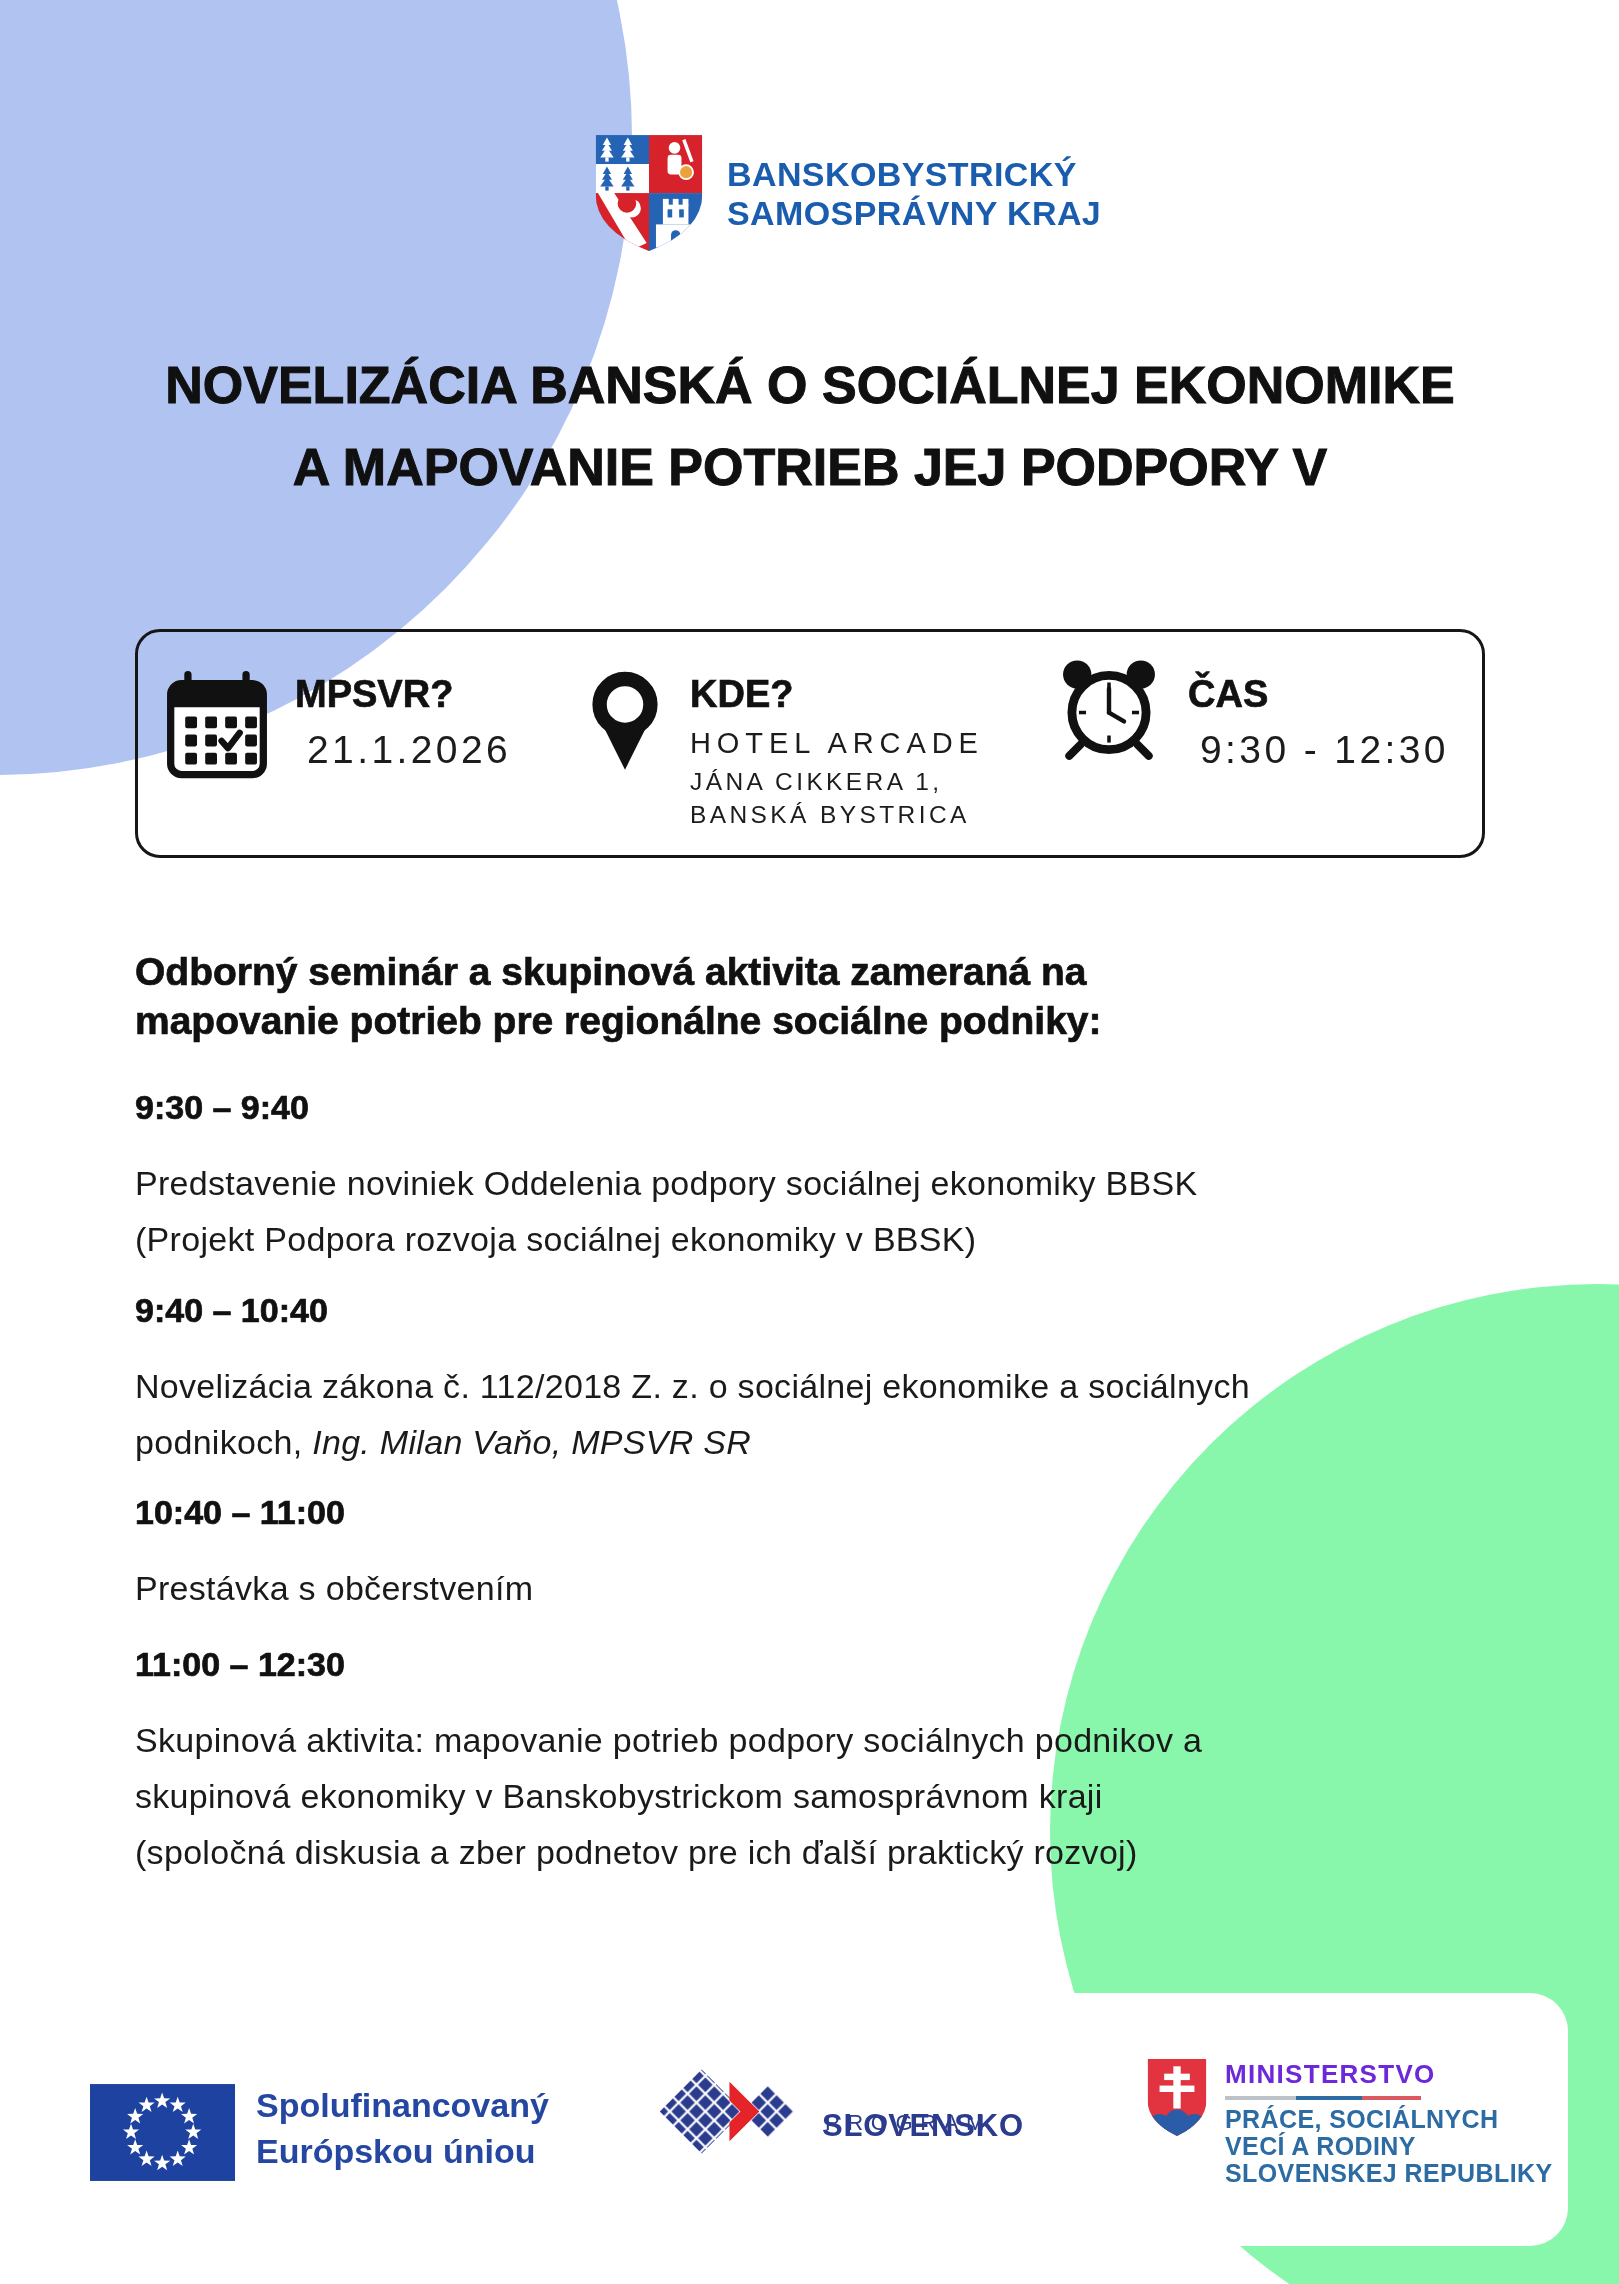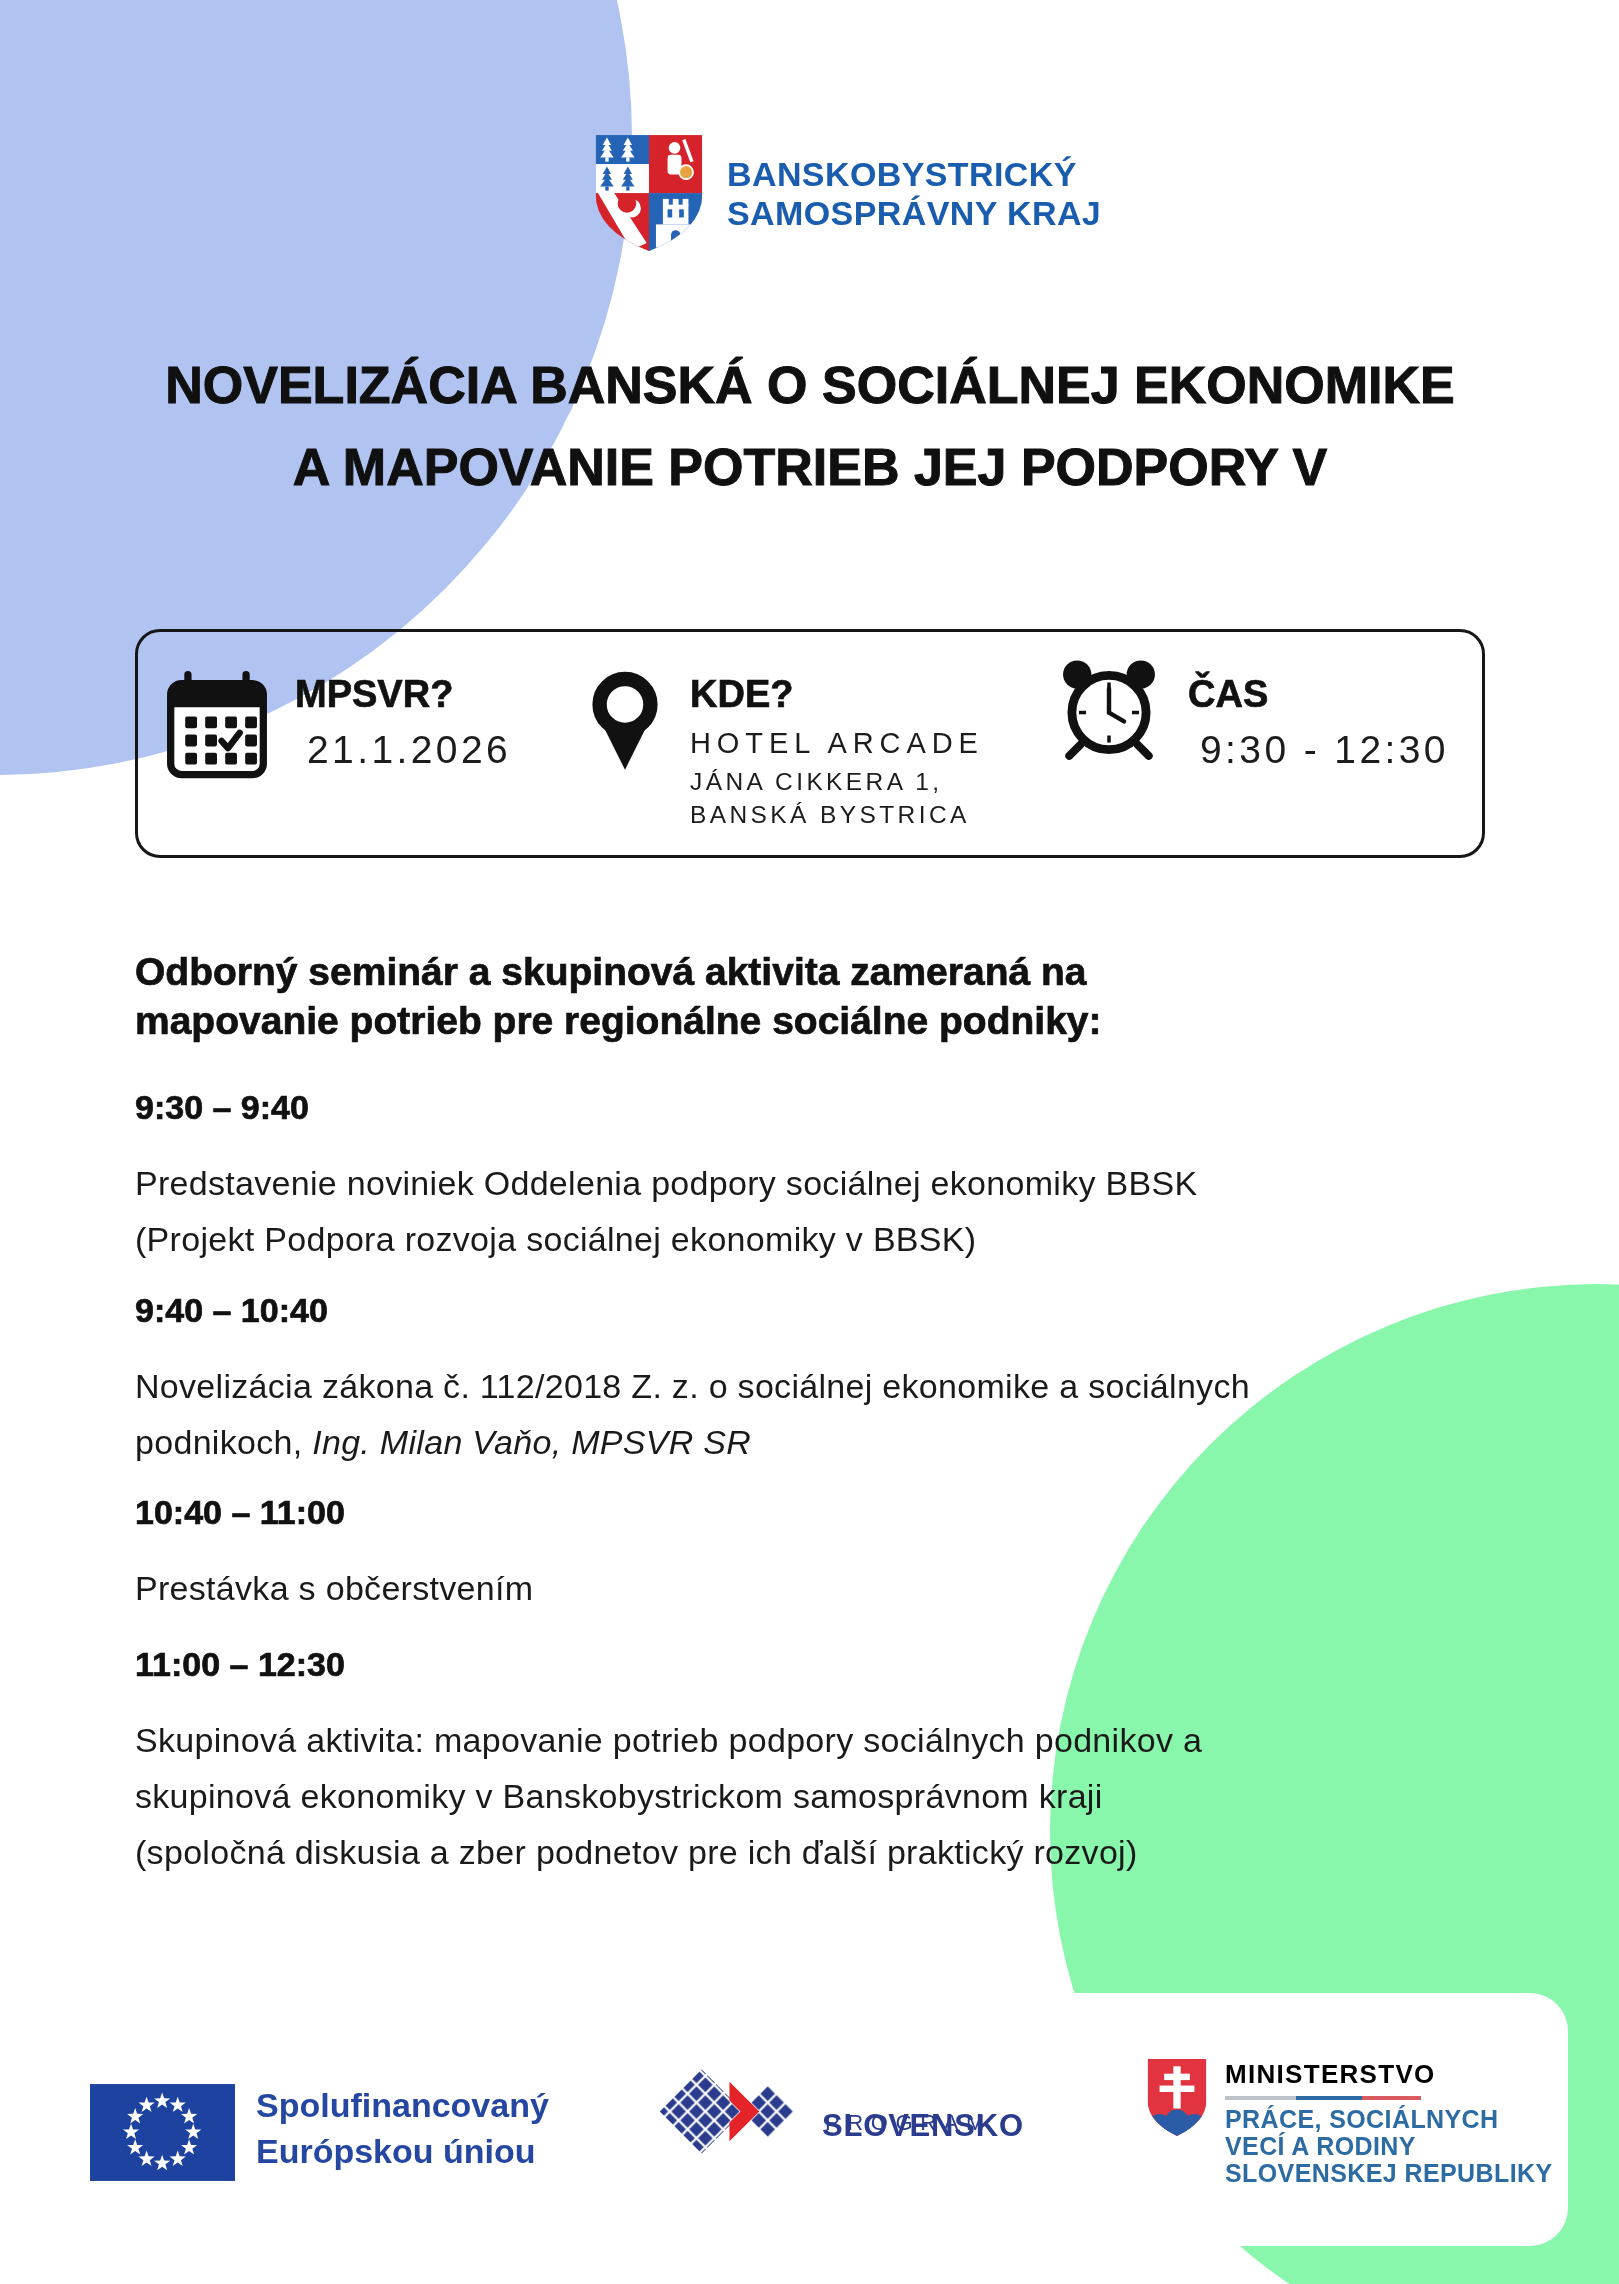--- a/index.html
+++ b/index.html
@@ -35,21 +35,21 @@
     -webkit-text-stroke:0.7px #111;color:#111;}
   .section{left:135px;width:1350px;}
   .sec-time{font-weight:700;font-size:34px;line-height:47px;margin-bottom:23.6px;
     -webkit-text-stroke:0.7px #111;color:#111;}
   .b-line{font-weight:400;font-size:34px;line-height:56px;letter-spacing:0.3px;color:#1a1a1a;}
 
   
   .eu-text{font-weight:700;font-size:34px;line-height:46px;color:#2547a1;}
   .ps-word1{font-weight:400;font-size:22px;letter-spacing:7.6px;color:#2b3c8e;margin-top:28px;}
   .ps-word2{font-weight:700;font-size:31px;letter-spacing:0.8px;color:#2b3c8e;}
-  .min-line1{font-weight:700;font-size:26px;letter-spacing:1.3px;color:#000000;}
+  .min-line1{font-weight:700;font-size:26px;letter-spacing:1.3px;color:#6d28d9;}
   .min-bar{left:1225px;top:2096px;width:196px;height:4.2px;
     background:linear-gradient(to right,#bcc1ca 0%,#bcc1ca 36%,#2d6ba3 36%,#2d6ba3 70%,#da5a62 70%,#da5a62 100%);}
   .min-line{font-weight:700;font-size:25px;letter-spacing:0.4px;color:#2d6ba3;line-height:27px;}
 </style>
 </head>
 <body>
 
 <div class="canvas">
 
   <div class="blob blob-blue"></div>

